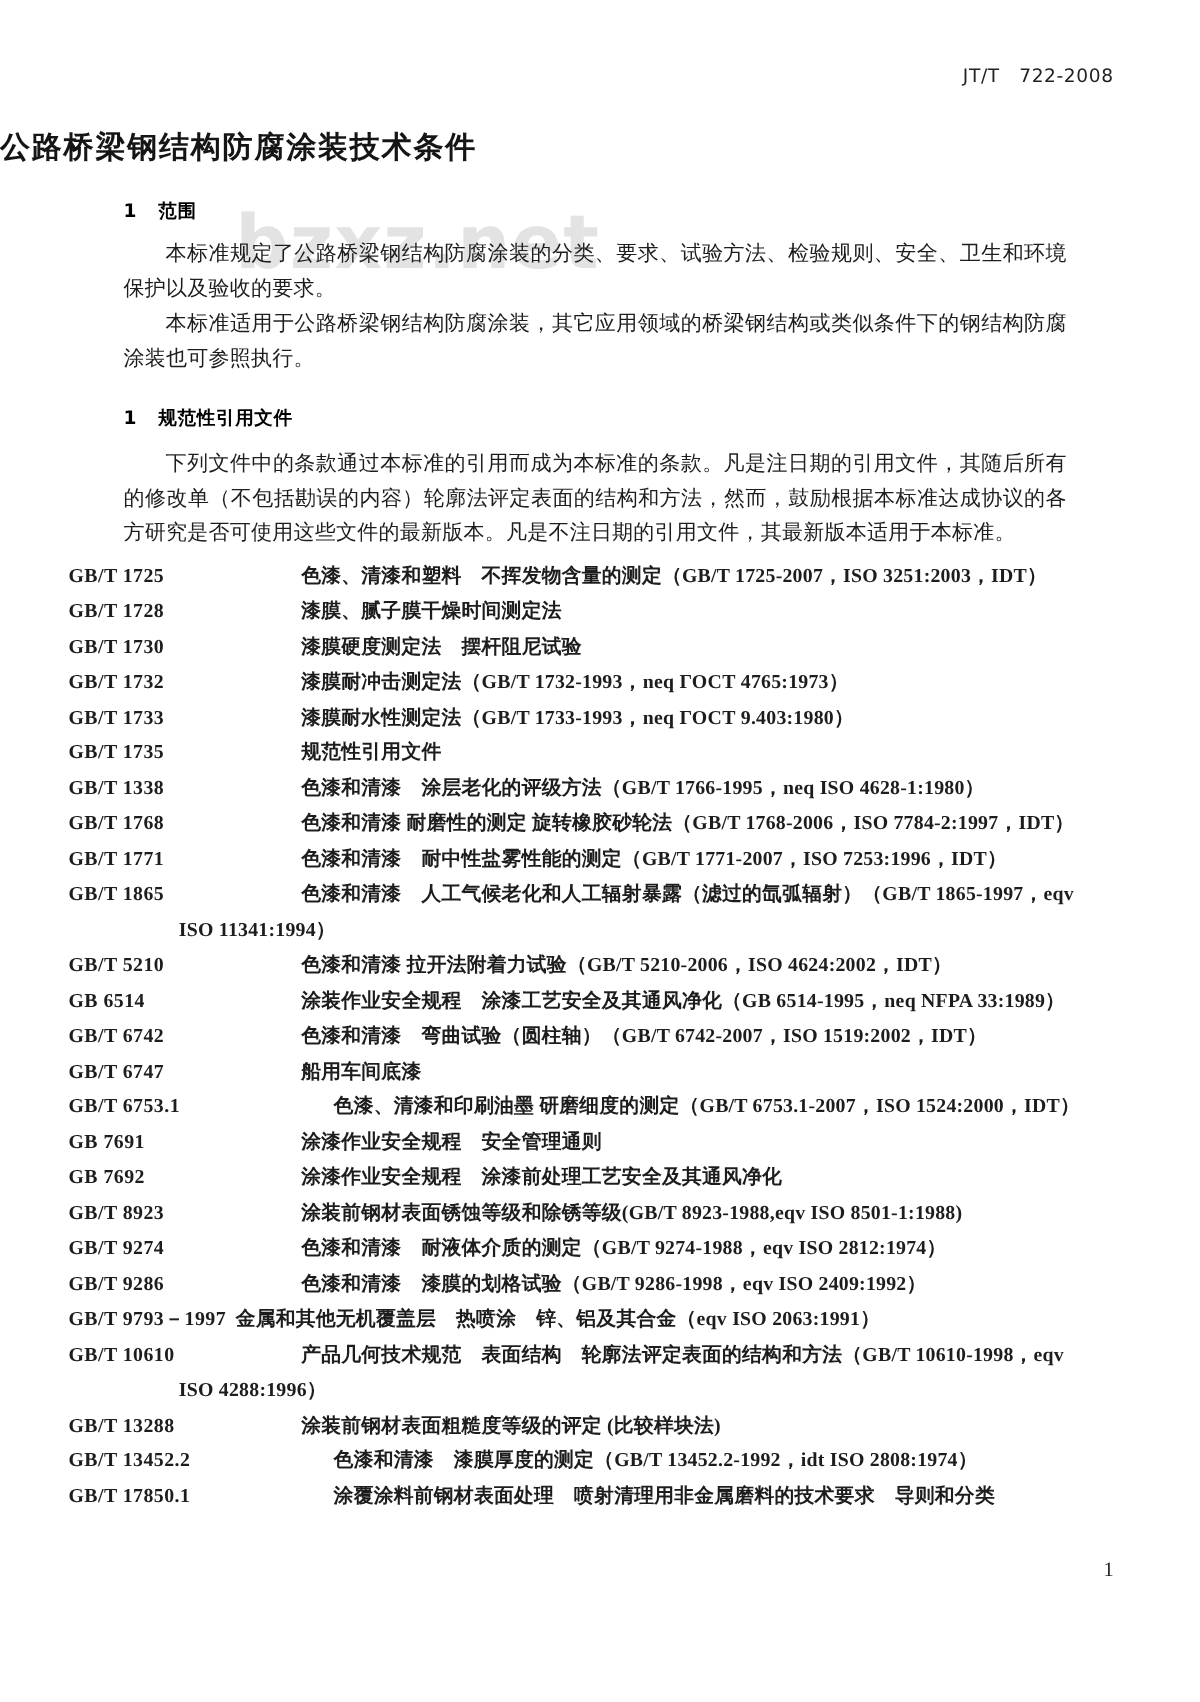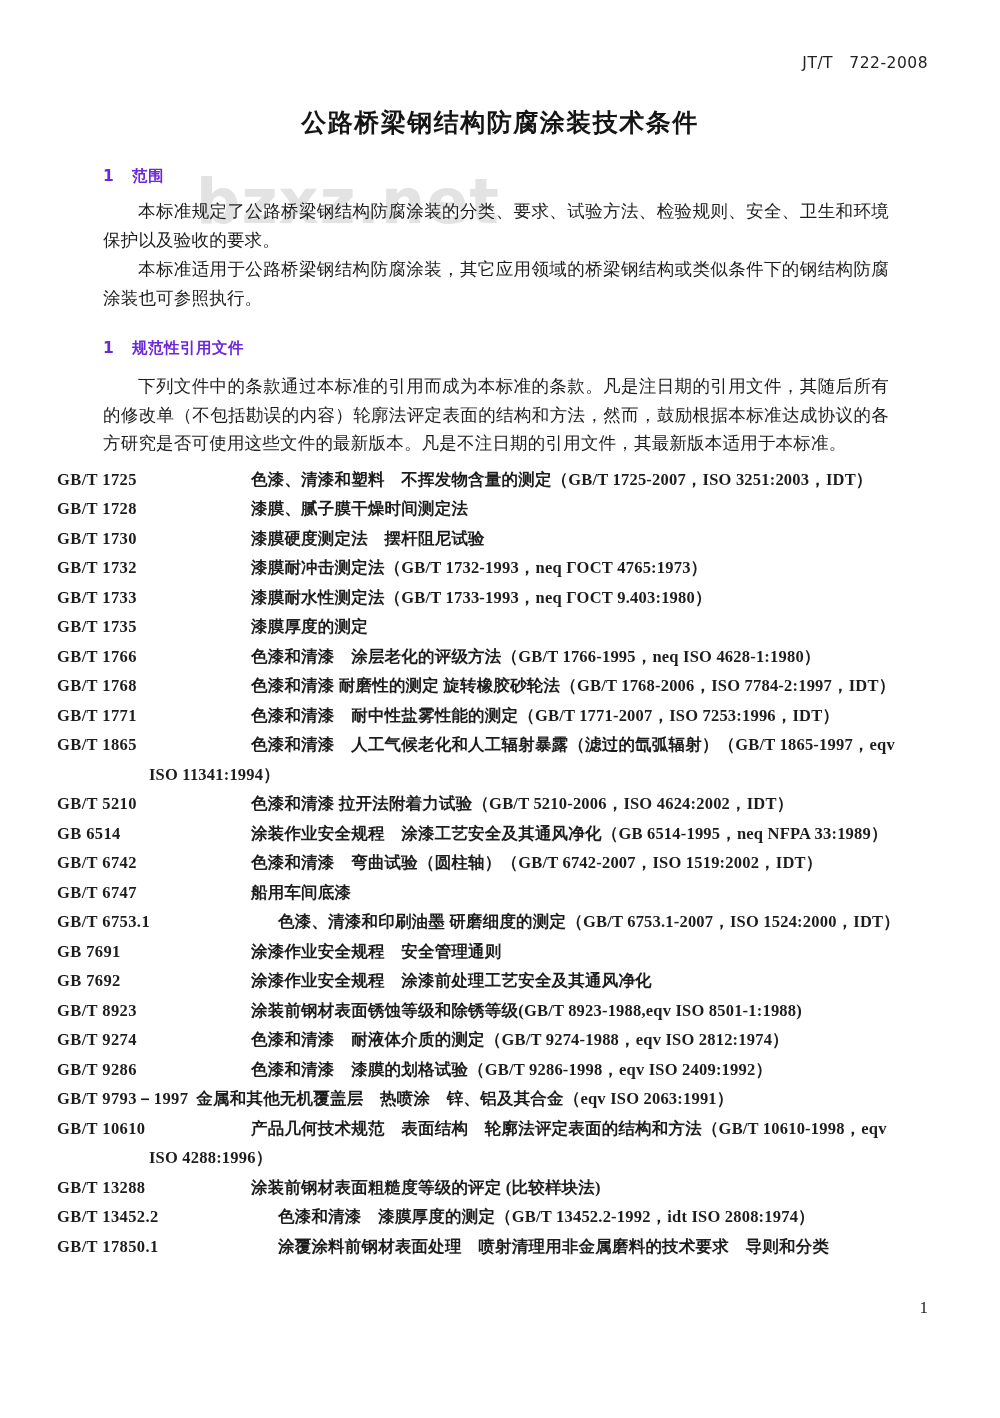--- a/index.html
+++ b/index.html
@@ -48,41 +48,40 @@
     white-space: pre;
     text-align: right;
   }
 
   
   .doc-title {
     position: absolute;
     top: 106px;
     left: 0;
     width: 1000px;
-    text-align: center;
     font-family: "DejaVu Sans", "Liberation Sans", sans-serif;
     font-weight: bold;
     font-size: 25px;
     letter-spacing: 1.5px;
     color: #151515;
   }
 
   
   .body {
     position: absolute;
     top: 166px;
     left: 103px;
     width: 800px;
   }
 
   .sec-heading {
     font-family: "DejaVu Sans", "Liberation Sans", sans-serif;
     font-size: 15.5px;
     font-weight: 600;
-    color: #6d28d9;
+    color: #000000;
     margin: 0 0 10px 0;
     letter-spacing: 0.5px;
     white-space: pre;
   }
   .sec-heading.sec2 { margin-top: 26px; margin-bottom: 13px; }
 
   .para {
     font-size: 17.5px;
     line-height: 28.5px;
     text-indent: 2em;
@@ -145,22 +144,22 @@
 
       <h2 class="sec-heading sec2">1   规范性引用文件</h2>
       <p class="para">下列文件中的条款通过本标准的引用而成为本标准的条款。凡是注日期的引用文件，其随后所有的修改单（不包括勘误的内容）轮廓法评定表面的结构和方法，然而，鼓励根据本标准达成协议的各方研究是否可使用这些文件的最新版本。凡是不注日期的引用文件，其最新版本适用于本标准。</p>
 
       <div class="std-list">
         <p class="std-row"><span class="code">GB/T 1725</span><span class="desc">色漆、清漆和塑料　不挥发物含量的测定（GB/T 1725-2007，ISO 3251:2003，IDT）</span></p>
         <p class="std-row"><span class="code">GB/T 1728</span><span class="desc">漆膜、腻子膜干燥时间测定法</span></p>
         <p class="std-row"><span class="code">GB/T 1730</span><span class="desc">漆膜硬度测定法　摆杆阻尼试验</span></p>
         <p class="std-row"><span class="code">GB/T 1732</span><span class="desc">漆膜耐冲击测定法（GB/T 1732-1993，neq ГОСТ 4765:1973）</span></p>
         <p class="std-row"><span class="code">GB/T 1733</span><span class="desc">漆膜耐水性测定法（GB/T 1733-1993，neq ГОСТ 9.403:1980）</span></p>
-        <p class="std-row"><span class="code">GB/T 1735</span><span class="desc">漆膜厚度的测定</span></p>
-        <p class="std-row"><span class="code">GB/T 1766</span><span class="desc">色漆和清漆　涂层老化的评级方法（GB/T 1766-1995，neq ISO 4628-1:1980）</span></p>
+        <p class="std-row"><span class="code">GB/T 1735</span><span class="desc">规范性引用文件</span></p>
+        <p class="std-row"><span class="code">GB/T 1338</span><span class="desc">色漆和清漆　涂层老化的评级方法（GB/T 1766-1995，neq ISO 4628-1:1980）</span></p>
         <p class="std-row"><span class="code">GB/T 1768</span><span class="desc">色漆和清漆 耐磨性的测定 旋转橡胶砂轮法（GB/T 1768-2006，ISO 7784-2:1997，IDT）</span></p>
         <p class="std-row"><span class="code">GB/T 1771</span><span class="desc">色漆和清漆　耐中性盐雾性能的测定（GB/T 1771-2007，ISO 7253:1996，IDT）</span></p>
         <p class="std-row"><span class="code">GB/T 1865</span><span class="desc">色漆和清漆　人工气候老化和人工辐射暴露（滤过的氙弧辐射）（GB/T 1865-1997，eqv ISO 11341:1994）</span></p>
         <p class="std-row"><span class="code">GB/T 5210</span><span class="desc">色漆和清漆 拉开法附着力试验（GB/T 5210-2006，ISO 4624:2002，IDT）</span></p>
         <p class="std-row"><span class="code">GB 6514</span><span class="desc">涂装作业安全规程　涂漆工艺安全及其通风净化（GB 6514-1995，neq NFPA 33:1989）</span></p>
         <p class="std-row"><span class="code">GB/T 6742</span><span class="desc">色漆和清漆　弯曲试验（圆柱轴）（GB/T 6742-2007，ISO 1519:2002，IDT）</span></p>
         <p class="std-row"><span class="code">GB/T 6747</span><span class="desc">船用车间底漆</span></p>
         <p class="std-row"><span class="code wide">GB/T 6753.1</span><span class="desc">色漆、清漆和印刷油墨 研磨细度的测定（GB/T 6753.1-2007，ISO 1524:2000，IDT）</span></p>
         <p class="std-row"><span class="code">GB 7691</span><span class="desc">涂漆作业安全规程　安全管理通则</span></p>
         <p class="std-row"><span class="code">GB 7692</span><span class="desc">涂漆作业安全规程　涂漆前处理工艺安全及其通风净化</span></p>

